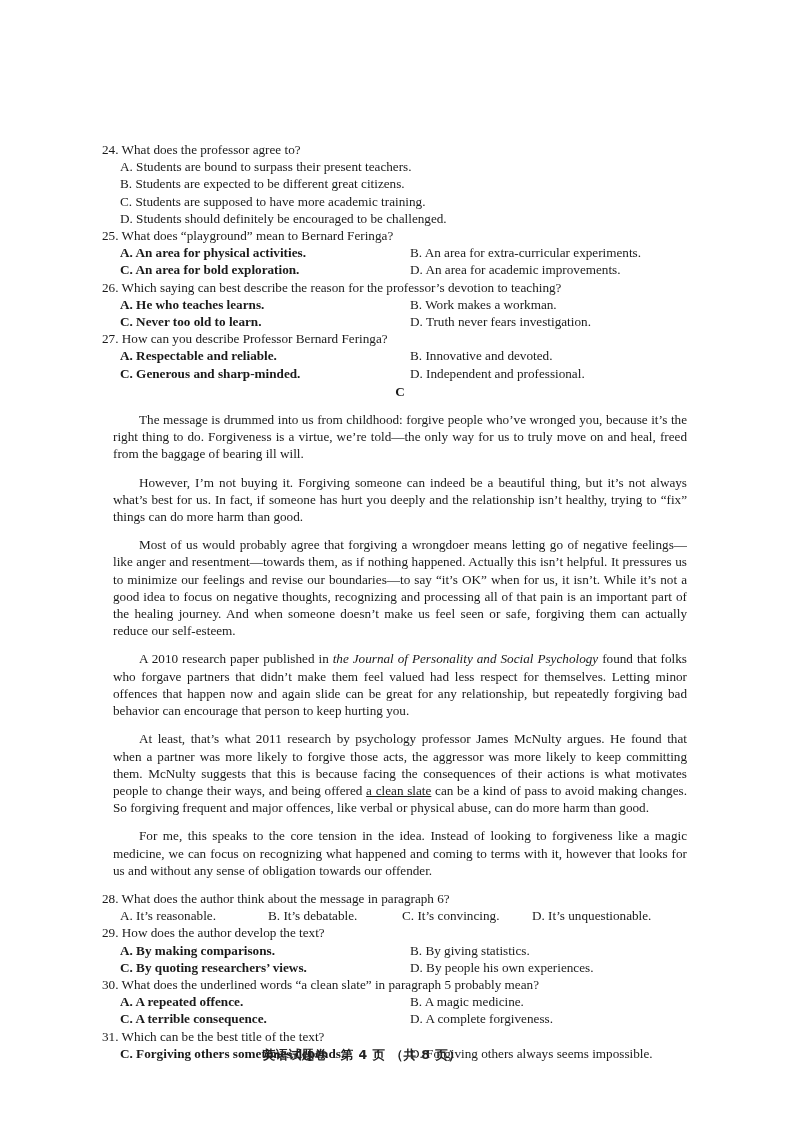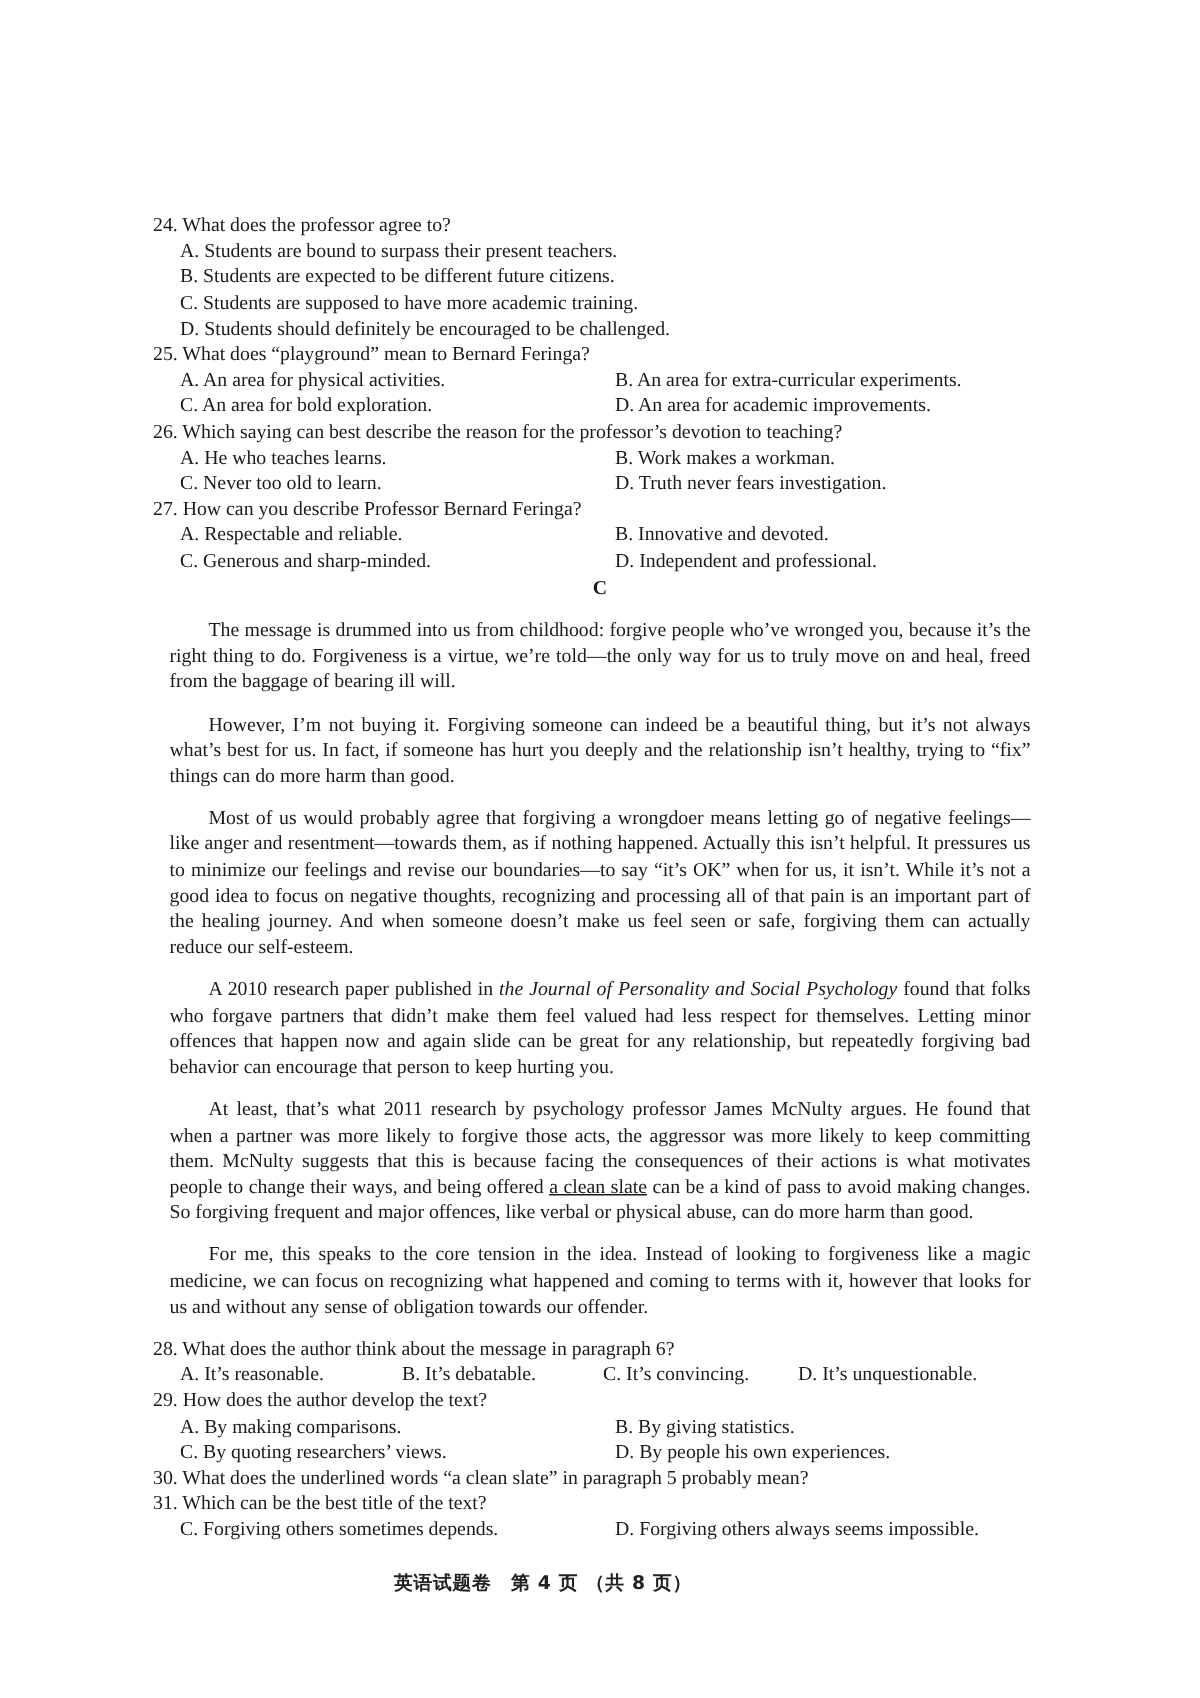--- a/index.html
+++ b/index.html
@@ -10,21 +10,21 @@
   }
   .page {
     position: absolute; left: 102px; top: 141px; width: 596px;
     font-size: 13.2px; line-height: 17.2px;
   }
   .q { margin: 0; }
   .q-stem { display: block; }
   .opts { padding-left: 18px; }
   .opt-row { display: flex; }
   .opt-full { display: block; }
-  .opt-half { width: 290px; flex: 0 0 290px; }
+  .opt-half { width: 290px; flex: 0 0 290px; font-weight: bold; }
   .opt-quarter { flex: 0 0 auto; }
   .opts4 .opt-quarter:nth-child(1) { width: 148px; }
   .opts4 .opt-quarter:nth-child(2) { width: 134px; }
   .opts4 .opt-quarter:nth-child(3) { width: 130px; }
   .section-letter { text-align: center; font-weight: bold; margin: 1px 0 0 0; }
   .passage p { margin: 11px; text-indent: 26px; text-align: justify; text-align-last: left; }
   .u { text-decoration: underline; }
   .footer {
     position: absolute; left: 0; width: 724px; top: 1047px; text-align: center;
     font-family: "DejaVu Sans", sans-serif; font-size: 12.5px; font-weight: bold; color: #222;
@@ -33,21 +33,21 @@
 </style>
 </head>
 <body>
 
 <div class="page">
 
   <div class="q">
     <span class="q-stem"><span>24.</span> <span>What does the professor agree to?</span></span>
     <div class="opts">
       <span class="opt-full">A. Students are bound to surpass their present teachers.</span>
-      <span class="opt-full">B. Students are expected to be different future citizens.</span>
+      <span class="opt-full">B. Students are expected to be different great citizens.</span>
       <span class="opt-full">C. Students are supposed to have more academic training.</span>
       <span class="opt-full">D. Students should definitely be encouraged to be challenged.</span>
     </div>
   </div>
 
   <div class="q">
     <span class="q-stem"><span>25.</span> <span>What does “playground” mean to Bernard Feringa?</span></span>
     <div class="opts">
       <div class="opt-row">
           <span class="opt-half">A. An area for physical activities.</span>
@@ -120,20 +120,30 @@
         </div>
       <div class="opt-row">
           <span class="opt-half">C. By quoting researchers’ views.</span>
           <span>D. By people his own experiences.</span>
         </div>
     </div>
   </div>
 
   <div class="q">
     <span class="q-stem"><span>30.</span> <span>What does the underlined words “a clean slate” in paragraph 5 probably mean?</span></span>
+    <div class="opts">
+      <div class="opt-row">
+          <span class="opt-half">A. A repeated offence.</span>
+          <span>B. A magic medicine.</span>
+        </div>
+      <div class="opt-row">
+          <span class="opt-half">C. A terrible consequence.</span>
+          <span>D. A complete forgiveness.</span>
+        </div>
+    </div>
   </div>
 
   <div class="q">
     <span class="q-stem"><span>31.</span> <span>Which can be the best title of the text?</span></span>
     <div class="opts">
       <div class="opt-row">
           <span class="opt-half">C. Forgiving others sometimes depends.</span>
           <span>D. Forgiving others always seems impossible.</span>
         </div>
     </div>

